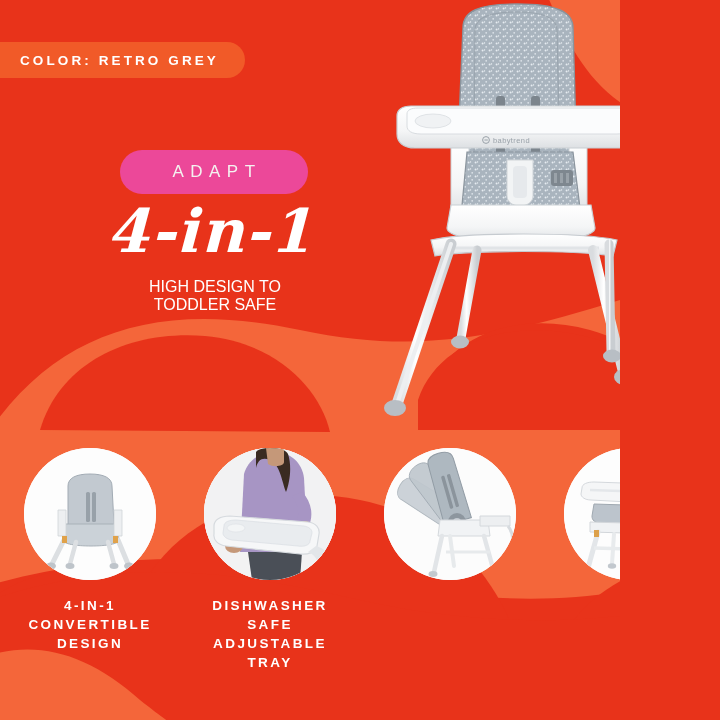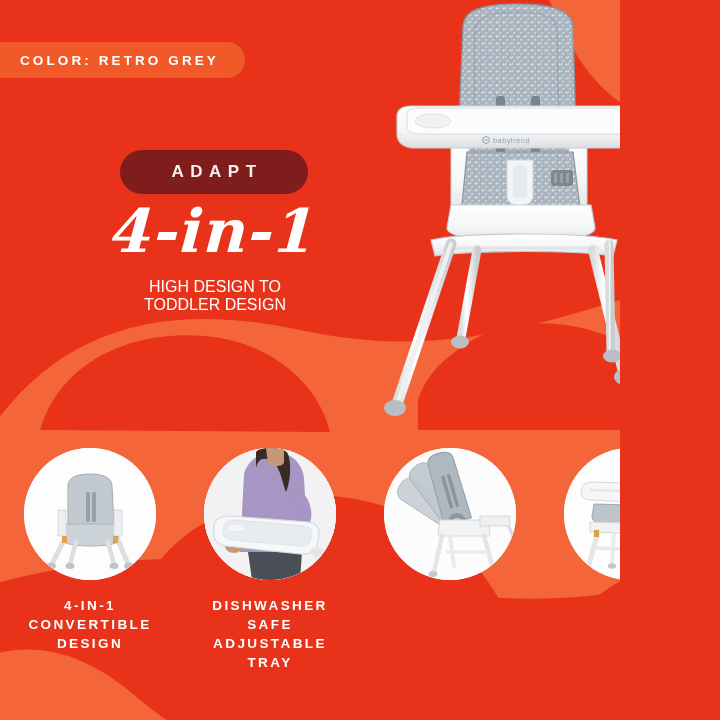--- a/index.html
+++ b/index.html
@@ -30,25 +30,25 @@
     color:#fff;
     font-size:13.5px;
     letter-spacing:3.1px;
     font-weight:bold;
     white-space:nowrap;
   }
   
   .adapt-pill{
     position:absolute;left:120px;top:150px;
     width:188px;height:44px;
-    background:#7f1d1d;
+    background:#ec4899;
     border-radius:22px;
     display:flex;align-items:center;justify-content:center;
     color:#F4F2F0;
-    font-size:17px;letter-spacing:6.5px;font-weight:bold;
+    font-size:17px;letter-spacing:6.5px;font-weight:normal;
     text-indent:6px;
   }
   
   .headline{
     position:absolute;left:0;top:196px;width:430px;
     text-align:center;color:#fff;
   }
   .four-in-one{
     font-family:"DejaVu Serif", serif;
     font-style:italic;
@@ -133,21 +133,21 @@
 
   <div class="color-badge">COLOR: RETRO GREY</div>
 
   <div class="adapt-pill">ADAPT</div>
 
   <div class="headline">
     <p class="four-in-one">4-in-1</p>
     <p class="subhead">
       </p>
       <div>HIGH DESIGN TO</div>
-      <div>TODDLER DESIGN</div>
+      <div>TODDLER SAFE</div>
     <p></p>
   </div>
 
   <div class="hero">
     <svg viewBox="0 0 350 440" width="350" height="440">
       <defs>
         <pattern id="fabric" width="7" height="7" patternUnits="userSpaceOnUse">
           <rect width="7" height="7" fill="#A9B4BE"></rect>
           <circle cx="1.6" cy="1.6" r="1" fill="#E6ECF1"></circle>
           <circle cx="5.2" cy="4.8" r="0.9" fill="#DCE3E9"></circle>

